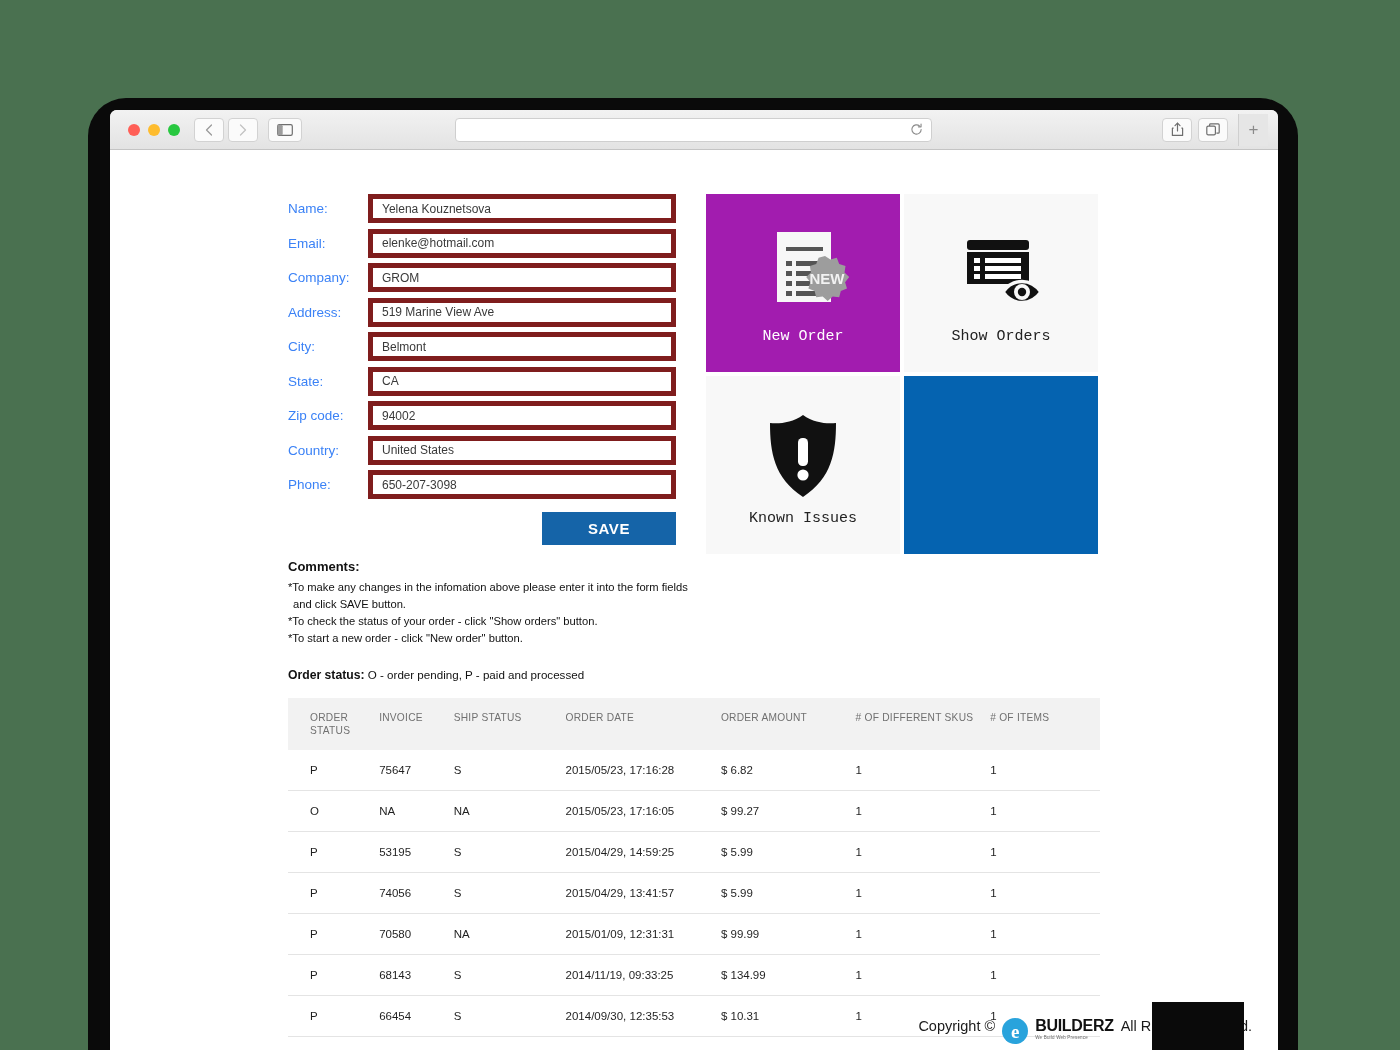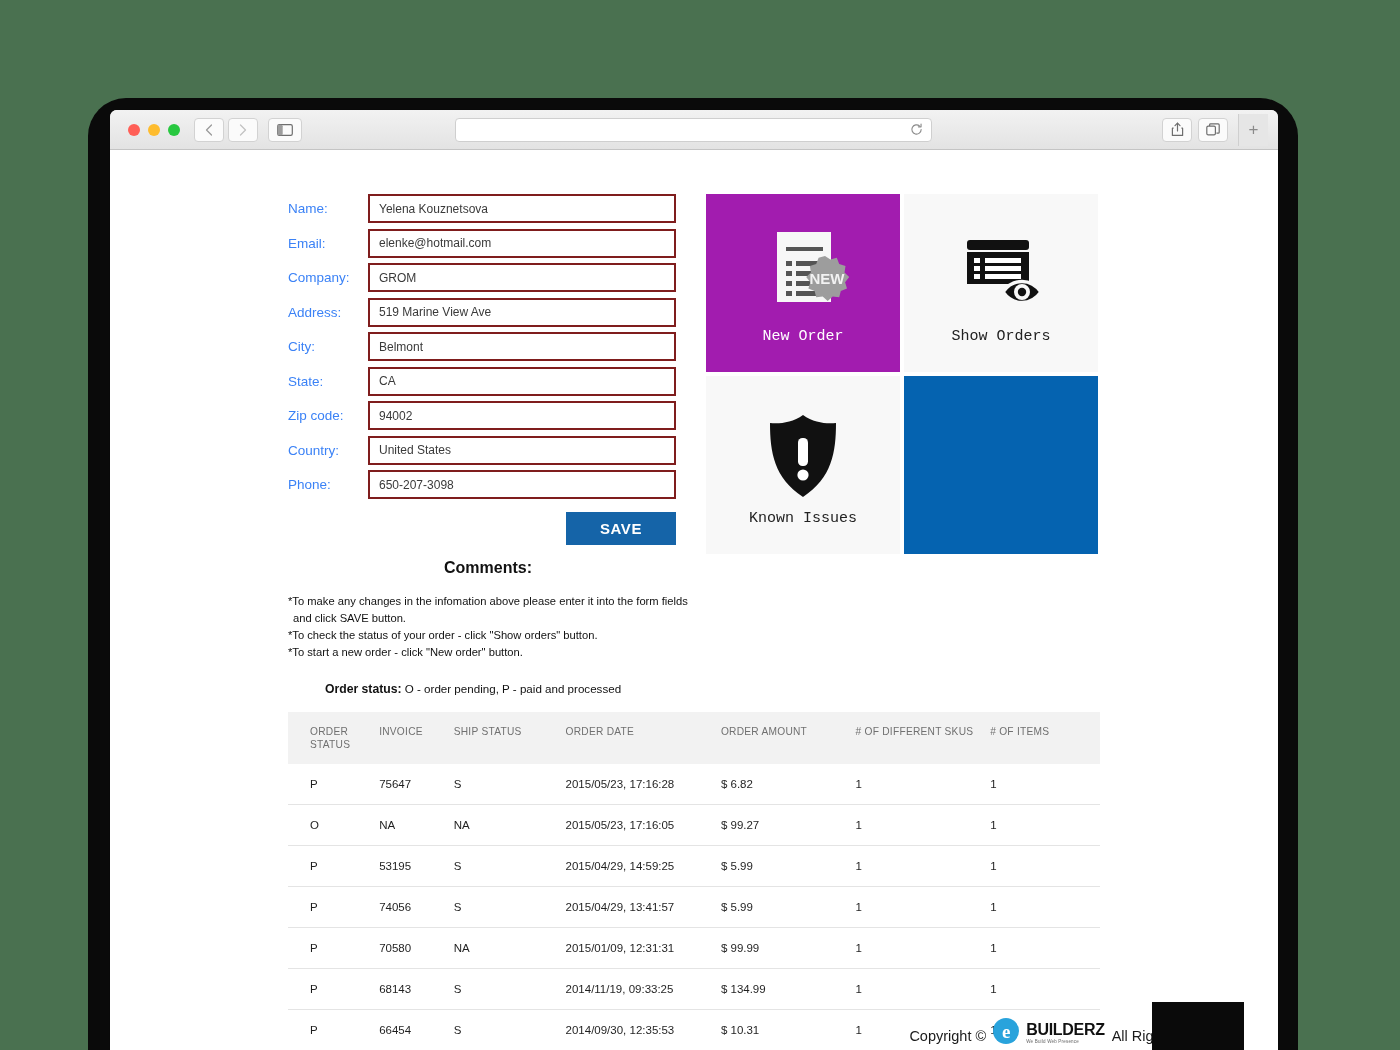--- a/index.html
+++ b/index.html
@@ -125,65 +125,64 @@
   }
   .flabel {
     width: 80px;
     font-size: 13.5px;
     color: #3b82f6;
     font-family: "Liberation Sans", sans-serif;
   }
   .finput {
     flex: 1;
     height: 29px;
-    border: 2px solid #7f1d1d;
+    border: 5px solid #7f1d1d;
     background: #fff;
     font-size: 12px;
     color: #3a3a3a;
     padding: 0 9px;
     font-family: "Liberation Sans", sans-serif;
     outline: none;
   }
 
   #save-row { display: flex; justify-content: flex-end; margin-top: 13px; }
   #save-button {
-    width: 110px;
+    width: 134px;
     height: 33px;
     background: #1564a8;
     border: none;
     color: #fff;
     font-size: 15px;
     font-weight: bold;
     letter-spacing: 0.6px;
     font-family: "Liberation Sans", sans-serif;
     cursor: pointer;
   }
 
   
   #comments { margin-top: 14px; width: 400px; }
   #comments h3 {
-    font-size: 16px;
+    font-size: 13px;
     font-weight: bold;
     color: #111;
-    margin-bottom: 17px;
-    text-align: center;
+    margin-bottom: 6px;
   }
   .cline {
     font-size: 11.2px;
     color: #111;
     line-height: 1.33;
     margin-bottom: 2px;
   }
 
   #orderstatus-legend {
     margin-top: 22px;
     font-size: 11.6px;
     color: #111;
   }
-  #orderstatus-legend b { font-weight: bold; font-size: 12.2px; margin-left: 37px; }
+  #orderstatus-legend b { font-weight: bold; font-size: 12.2px; }
 
   
   #tiles {
     position: absolute;
     right: -2px;
     top: 0;
     width: 396px;
     display: grid;
     grid-template-columns: 194px 194px;
     grid-template-rows: 178px 178px;
@@ -244,24 +243,24 @@
   .c4 { width: 130px; }
   .c5 { width: 130px; text-align: left; }
   .c6 { width: 106px; }
 
   th.c0 { padding-left: 22px !important; text-align: center; width: 88px; }
   th.c5 { text-align: center; }
 
   
   #copyright {
     position: absolute;
-    right: 35px;
+    right: 26px;
     bottom: 14px;
     display: flex;
-    align-items: flex-end;
+    align-items: flex-start;
     gap: 7px;
     font-size: 14.5px;
     color: #1a1a1a;
     font-family: "Liberation Sans", sans-serif;
     white-space: nowrap;
   }
   #logo-mark {
     width: 26px; height: 26px;
     border-radius: 50%;
     background: #29a3dc;

